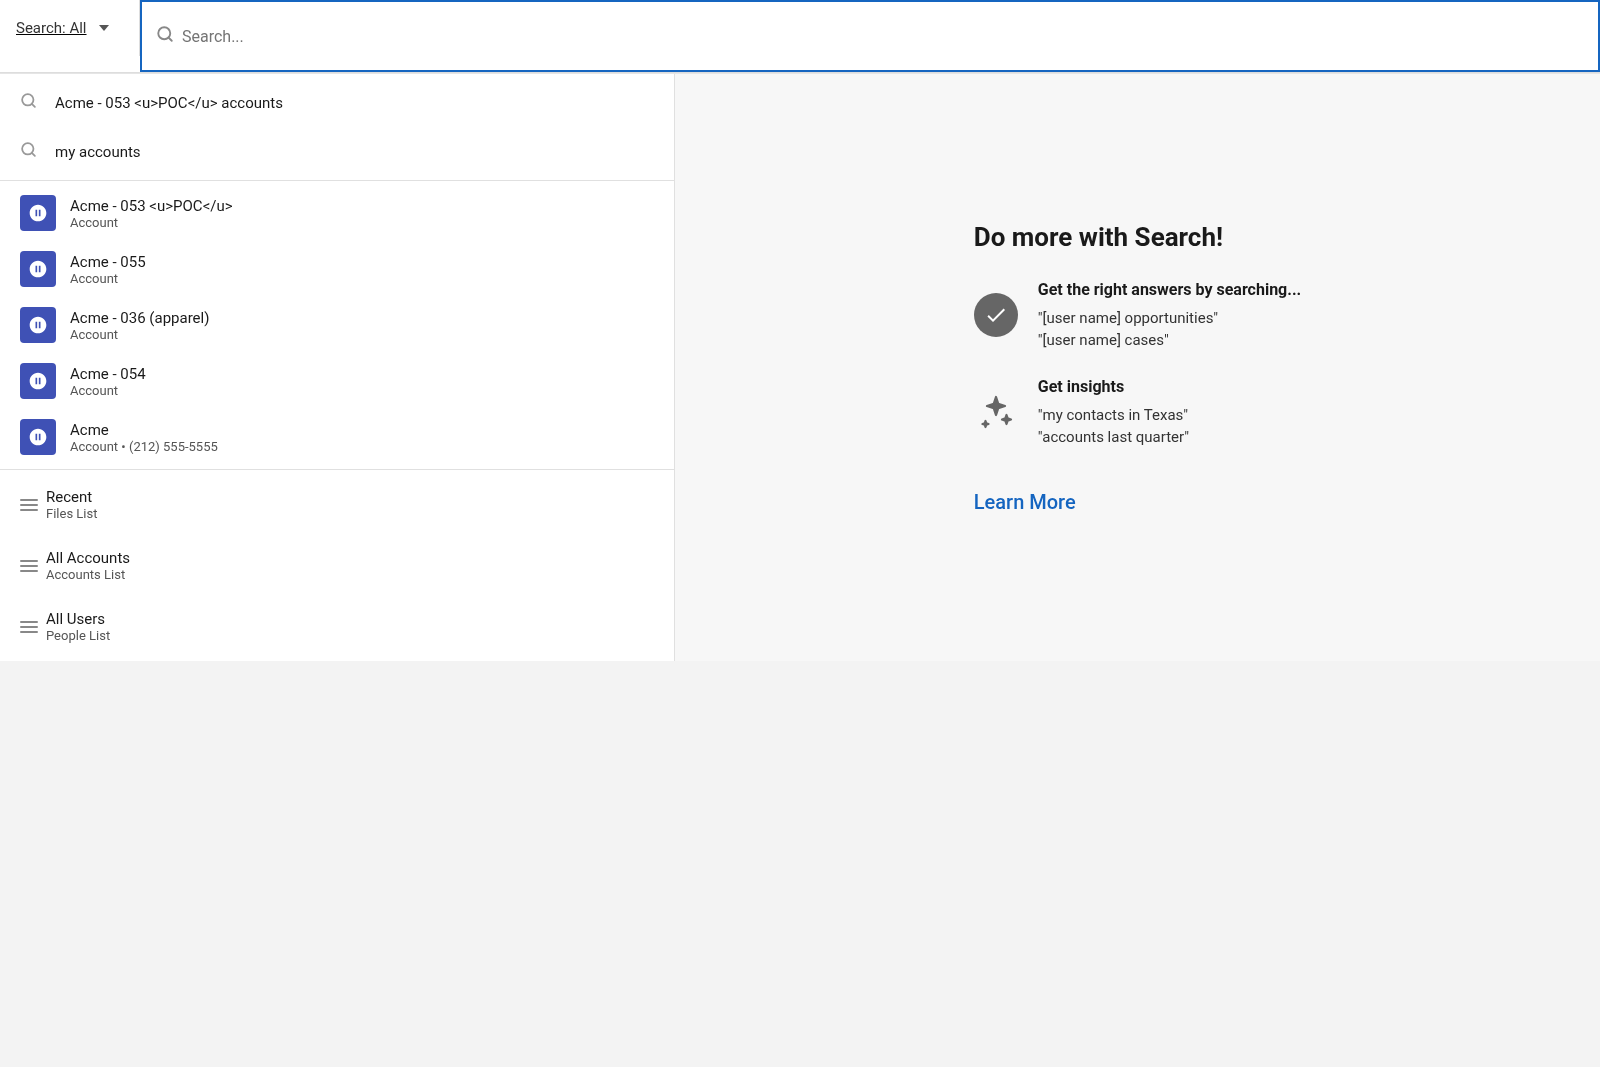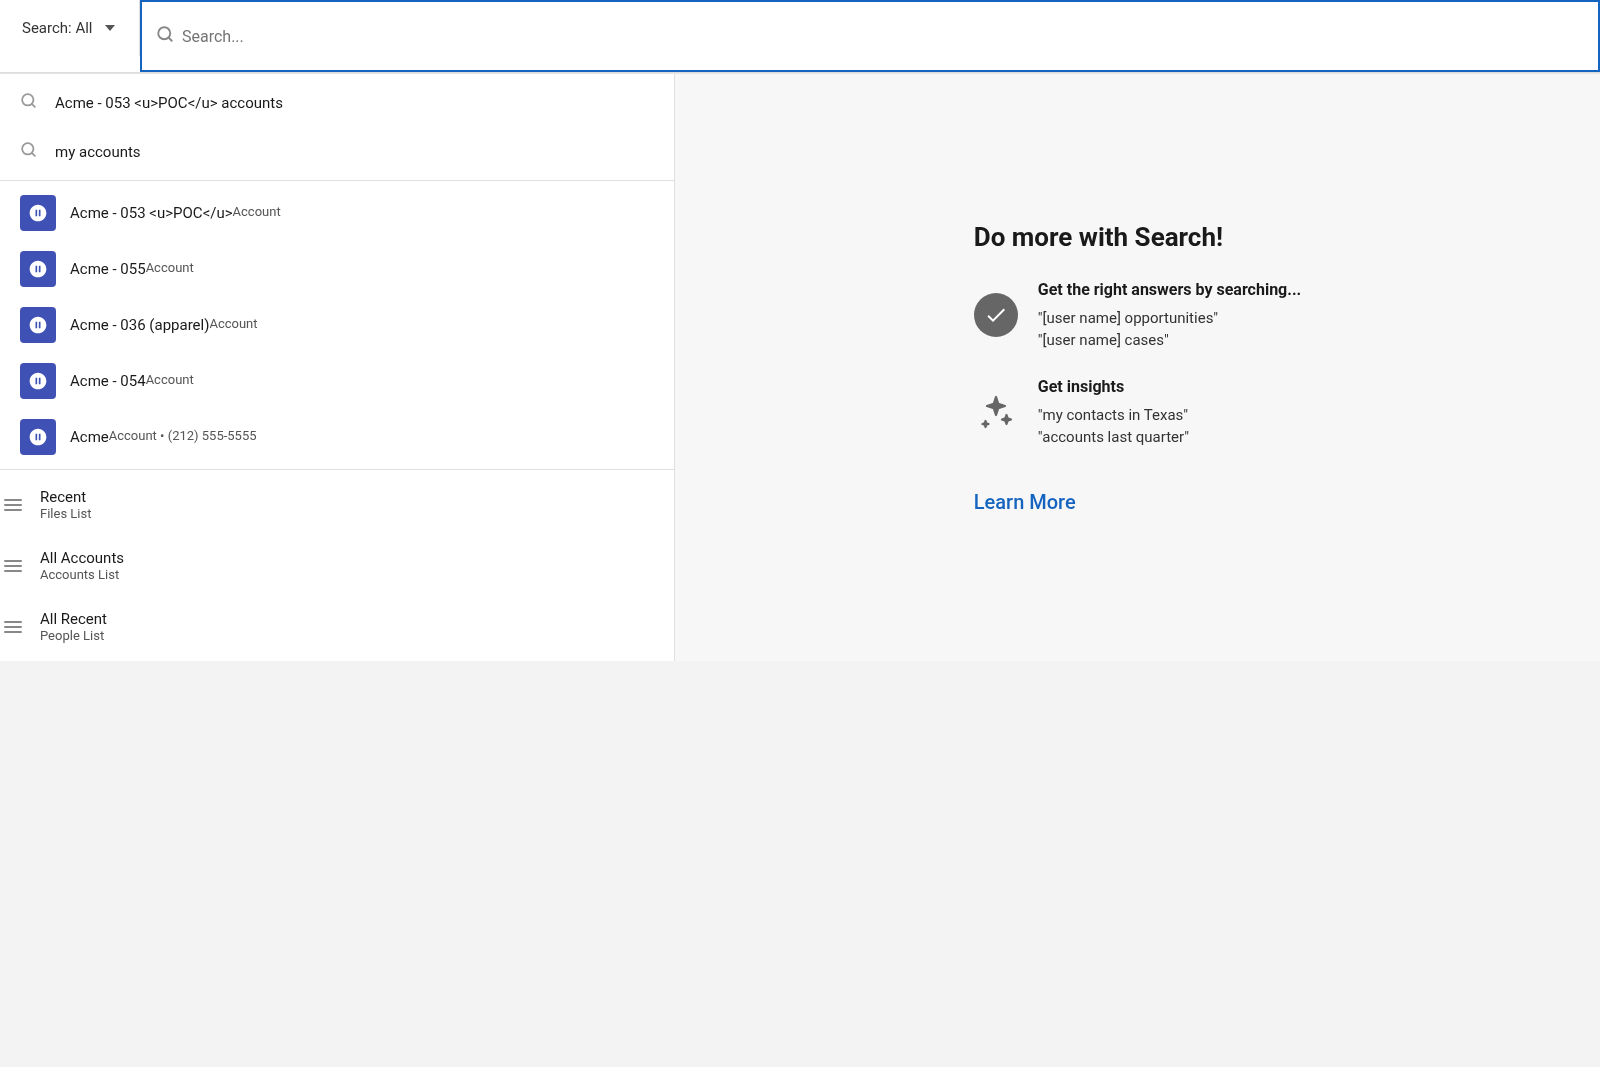--- a/index.html
+++ b/index.html
@@ -22,27 +22,28 @@
       display: flex;
       width: 100%;
       border-bottom: 1px solid #ddd;
       background: #fff;
       position: relative;
     }
 
     .search-type-selector {
       display: flex;
       align-items: center;
-      padding: 0 22px;
+      padding: 0 16px;
       border-right: 1px solid #ddd;
       cursor: pointer;
       background: #fff;
       min-width: 140px;
       height: 56px;
       gap: 8px;
+      text-decoration: underline;
     }
 
     .search-type-label {
       font-size: 15px;
       color: #333;
     }
 
     .chevron-down {
       width: 0;
       height: 0;
@@ -143,21 +144,21 @@
     }
 
     .record-icon svg {
       width: 20px;
       height: 20px;
       fill: #fff;
     }
 
     .record-info {
       display: flex;
-      flex-direction: row;
+      flex-direction: column;
     }
 
     .record-name {
       font-size: 15px;
       color: #1a1a1a;
       font-weight: 400;
     }
 
     .record-type {
       font-size: 13px;
@@ -165,23 +166,23 @@
     }
 
     
     .list-section {
       padding: 4px 0;
     }
 
     .list-item {
       display: flex;
       align-items: center;
-      padding: 14px 4px;
+      padding: 14px 20px;
       cursor: pointer;
-      gap: 18px;
+      gap: 8px;
     }
 
     .list-icon {
       color: #888;
       font-size: 17px;
       flex-shrink: 0;
       display: flex;
       flex-direction: column;
       gap: 3px;
     }
@@ -424,21 +425,21 @@
           <span class="list-type">Accounts List</span>
         </div>
       </div>
       <div class="list-item">
         <div class="list-icon">
           <span></span>
             <span></span>
             <span></span>
         </div>
         <div class="list-info">
-          <span class="list-name">All Recent</span>
+          <span class="list-name">All Users</span>
           <span class="list-type">People List</span>
         </div>
       </div>
     </div>
 
   </div>
 
   <div class="right-column">
     <div class="right-content">
 

